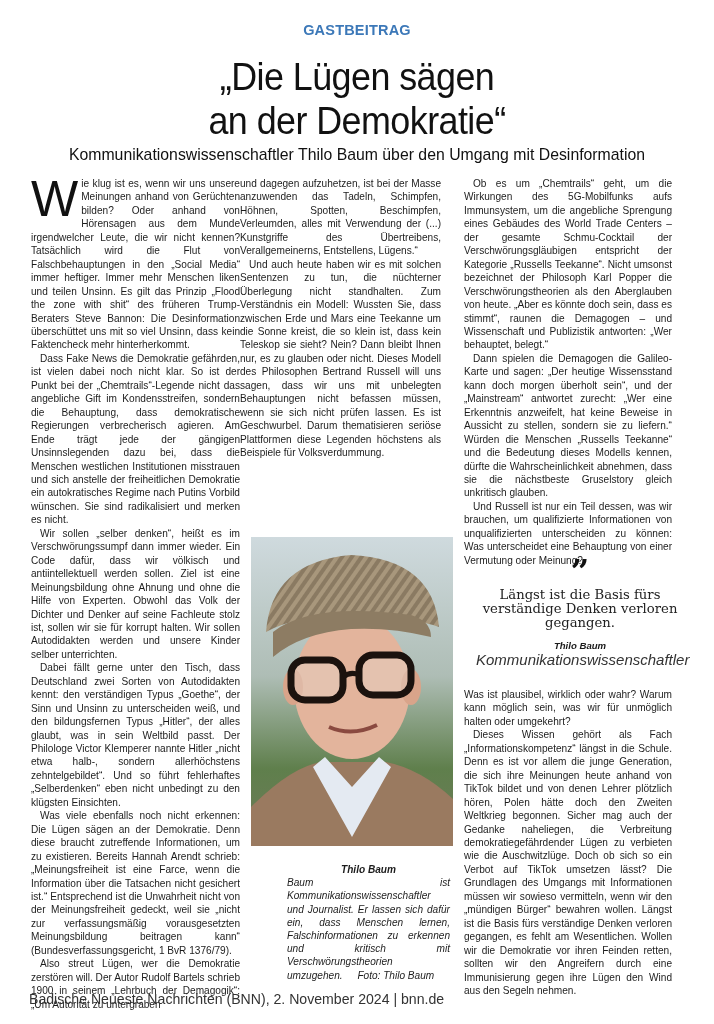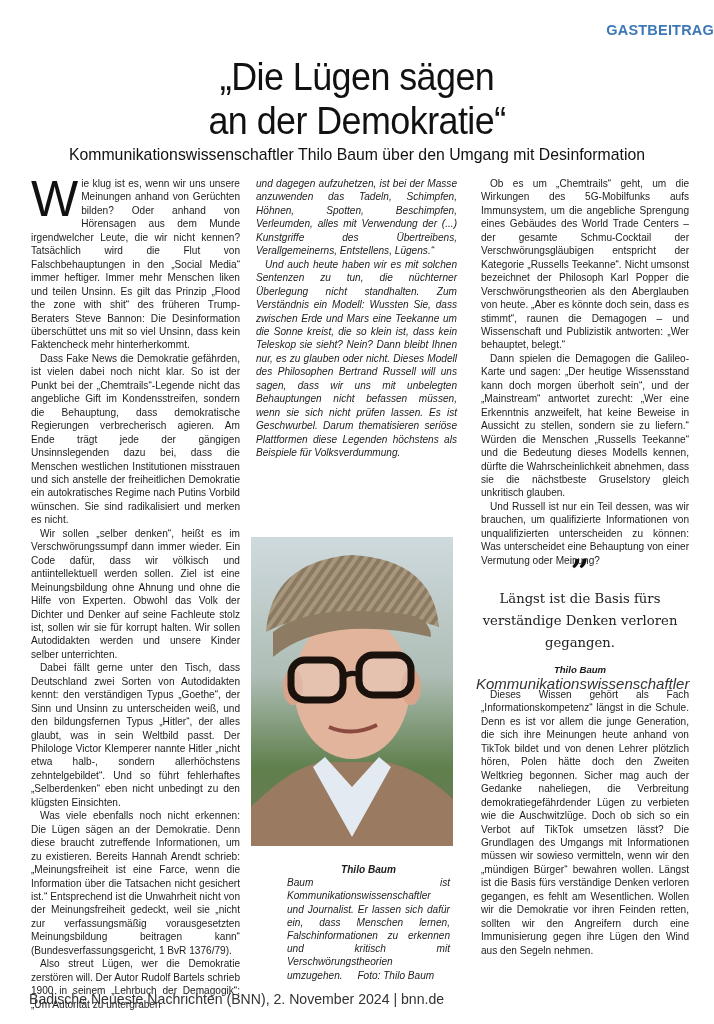--- a/index.html
+++ b/index.html
@@ -1,32 +1,32 @@
 <!DOCTYPE html>
 <html><head>
 <meta charset="utf-8">
 <style>
   html, body { margin: 0; padding: 0; background: #ffffff; }
   body { width: 714px; height: 1024px; position: relative; overflow: hidden; color: #1a1a1a; font-family: "Liberation Sans", sans-serif; }
-  .kicker { position: absolute; top: 22px; left: 0; width: 714px; text-align: right; font-family: "Liberation Sans", sans-serif; font-weight: bold; font-size: 14.5px; color: #3c78b8; letter-spacing: 0.2px; }
+  .kicker { position: absolute; top: 22px; left: 0; width: 714px; text-align: center; font-family: "Liberation Sans", sans-serif; font-weight: bold; font-size: 14.5px; color: #3c78b8; letter-spacing: 0.2px; }
   .headline { position: absolute; top: 55px; left: 0; width: 714px; text-align: center; font-family: "Liberation Sans", sans-serif; font-size: 39px; line-height: 44px; color: #111; letter-spacing: -0.6px; transform: scaleX(0.92); transform-origin: center; }
   .subhead { position: absolute; top: 145px; left: 0; width: 714px; text-align: center; font-family: "Liberation Sans", sans-serif; font-size: 17px; color: #111; transform: scaleX(0.93); transform-origin: center; }
   .col { position: absolute; top: 177px; font-size: 10.1px; line-height: 13.45px; text-align: justify; hyphens: manual; color: #1c1c1c; }
   .col p { margin: 0; text-indent: 9px; }
   .col p.first { text-indent: 0; }
   .col1 { left: 31px; width: 209px; }
-  .col2 { left: 256px; width: 201px; font-style: italic; }
-  .col3 { left: 481px; width: 208px; }
+  .col2 { left: 240px; width: 201px; }
+  .col3 { left: 464px; width: 208px; }
   .dropcap { float: left; font-size: 50px; line-height: 40px; margin: 2px 3px 0 0; font-family: "Liberation Sans", sans-serif; color: #111; }
   .photo { position: absolute; left: 251px; top: 537px; width: 202px; height: 309px; overflow: hidden; background: linear-gradient(180deg, #c9d6db 0%, #b7c5c2 40%, #6f8a5a 70%, #8a7a66 100%); }
   .caption { position: absolute; left: 287px; top: 863px; width: 163px; font-size: 10.1px; line-height: 13.2px; font-style: italic; text-align: justify; color: #1c1c1c; }
   .caption .cap-name { display: block; text-align: center; font-weight: bold; }
   .quote-box { position: absolute; left: 476px; top: 558px; width: 208px; text-align: center; }
   .quote-mark { font-family: "DejaVu Serif", serif; font-weight: bold; font-size: 32px; line-height: 26px; color: #111; }
-  .quote-text { font-family: "DejaVu Serif", serif; font-size: 13.2px; line-height: 22px; color: #222; margin-top: 4px; }
+  .quote-text { font-family: "DejaVu Serif", serif; font-size: 13.2px; line-height: 14px; color: #222; margin-top: 4px; }
   .quote-author { margin-top: 10px; font-size: 9.6px; font-weight: bold; font-style: italic; }
   .quote-role { font-size: 15px; font-style: italic; color: #333; }
   .col3b { top: 688px; }
   .footer { position: absolute; left: 29px; top: 990px; font-family: "Liberation Sans", sans-serif; font-size: 15px; color: #333; transform: scaleX(0.94); transform-origin: left; }
 </style>
 </head>
 <body>
 
 <div class="kicker">GASTBEITRAG</div>
 
@@ -93,16 +93,17 @@
 </div>
 
 <div class="quote-box">
   <div class="quote-mark">”</div>
   <div class="quote-text">Längst ist die Basis fürs verständige Denken verloren gegangen.</div>
   <div class="quote-author">Thilo Baum</div>
   <div class="quote-role">Kommunikationswissenschaftler</div>
 </div>
 
 <div class="col col3 col3b">
+  <p class="first">Was ist plausibel, wirklich oder wahr? Warum kann möglich sein, was wir für unmöglich halten oder umgekehrt?</p>
   <p>Dieses Wissen gehört als Fach „Informationskompetenz“ längst in die Schule. Denn es ist vor allem die junge Generation, die sich ihre Meinungen heute anhand von TikTok bildet und von denen Lehrer plötzlich hören, Polen hätte doch den Zweiten Weltkrieg begonnen. Sicher mag auch der Gedanke naheliegen, die Verbreitung demokratiegefährdender Lügen zu verbieten wie die Auschwitzlüge. Doch ob sich so ein Verbot auf TikTok umsetzen lässt? Die Grundlagen des Umgangs mit Informationen müssen wir sowieso vermitteln, wenn wir den „mündigen Bürger“ bewahren wollen. Längst ist die Basis fürs verständige Denken verloren gegangen, es fehlt am Wesentlichen. Wollen wir die Demokratie vor ihren Feinden retten, sollten wir den Angreifern durch eine Immunisierung gegen ihre Lügen den Wind aus den Segeln nehmen.</p>
 </div>
 
 <div class="footer">Badische Neueste Nachrichten (BNN), 2. November 2024 | bnn.de</div>
 
 </body></html>

